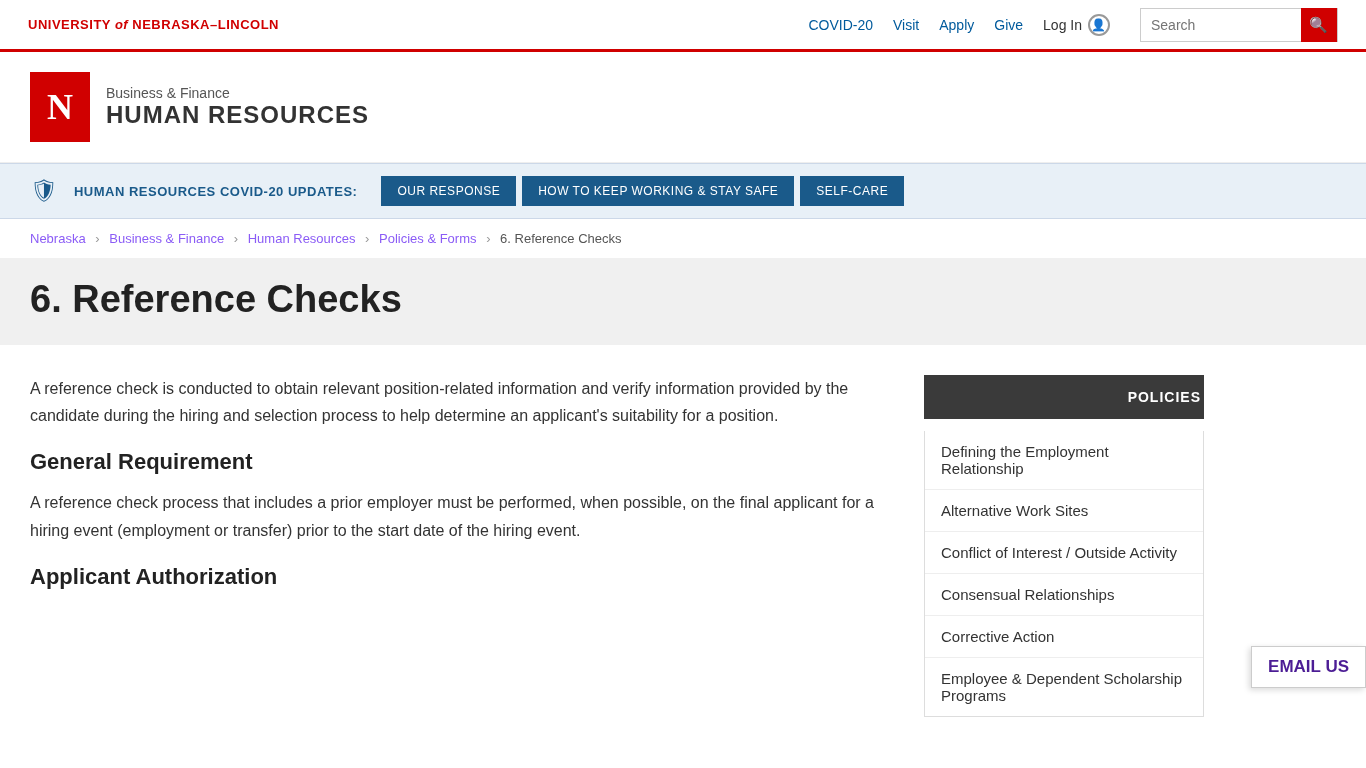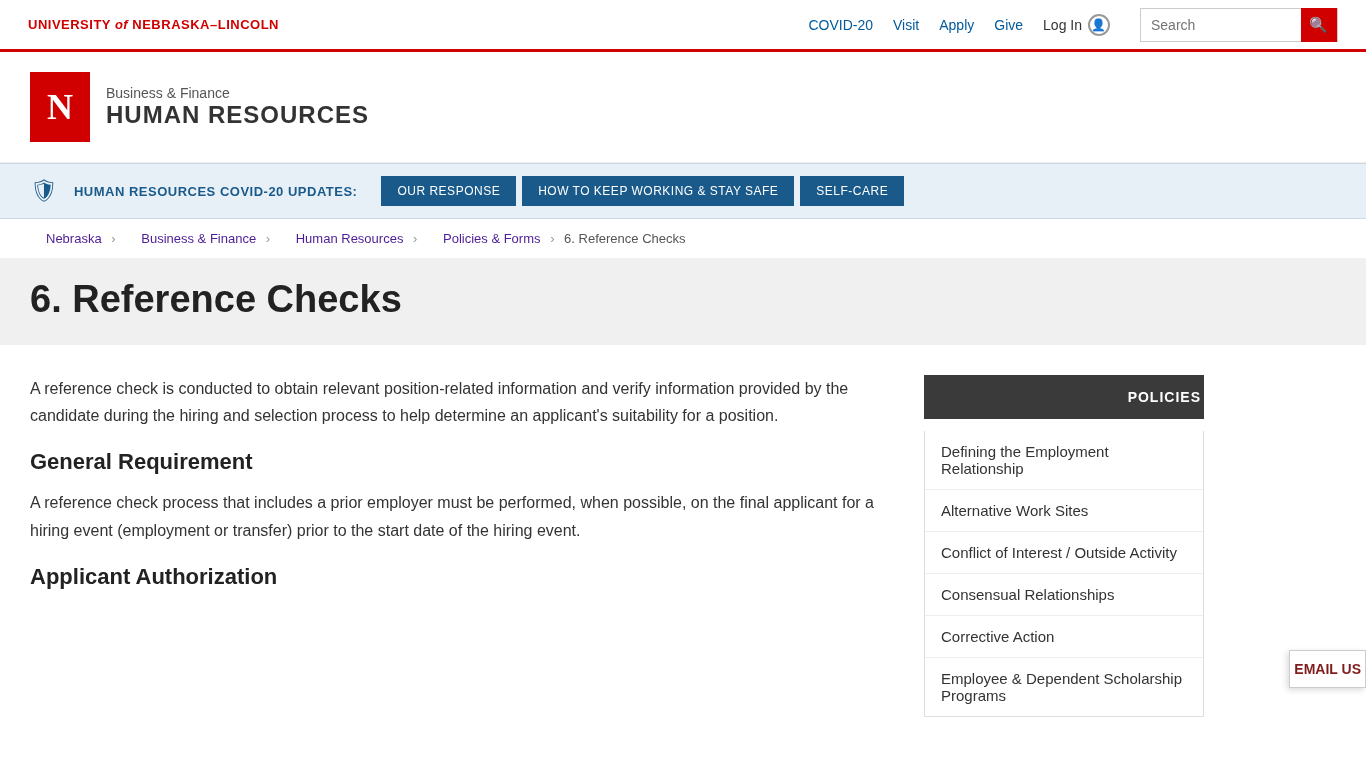--- a/index.html
+++ b/index.html
@@ -156,23 +156,22 @@
     }
 
     
     .breadcrumb {
       padding: 12px 30px;
       font-size: 13px;
       color: #555;
       background: #fff;
     }
     .breadcrumb a {
-      color: #4c1d95;
+      color: #8b5cf6;
       text-decoration: none;
-      margin-left: 16px;
     }
     .breadcrumb-sep {
       margin: 0 6px;
       color: #999;
     }
 
     
     .page-title-area {
       background: #f0f0f0;
       padding: 20px 30px 24px;
@@ -238,24 +237,24 @@
       border-bottom: none;
     }
 
     
     .email-us-btn {
       position: fixed;
       right: 0;
       bottom: 80px;
       background: #fff;
       border: 1px solid #ccc;
-      padding: 10px 4px;
-      font-size: 14px;
-      font-weight: bold;
-      color: #7f1d1d;
+      padding: 10px 16px;
+      font-size: 17px;
+      font-weight: bold;
+      color: #4c1d95;
       cursor: pointer;
       writing-mode: horizontal-tb;
       box-shadow: -2px 2px 6px rgba(0,0,0,0.15);
     }
   </style>
 </head>
 <body>
 
 <div class="top-bar">
   <div class="top-bar-logo">

